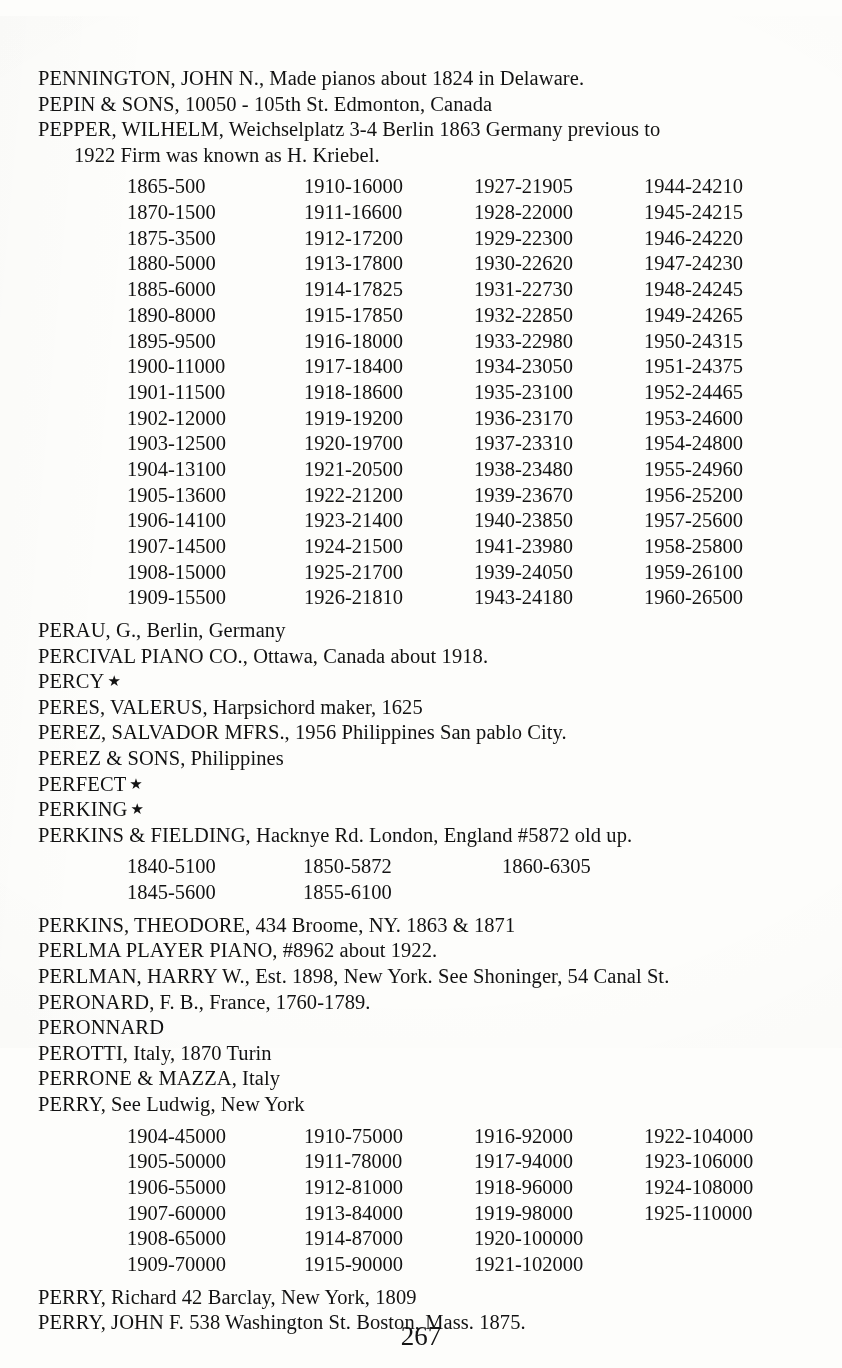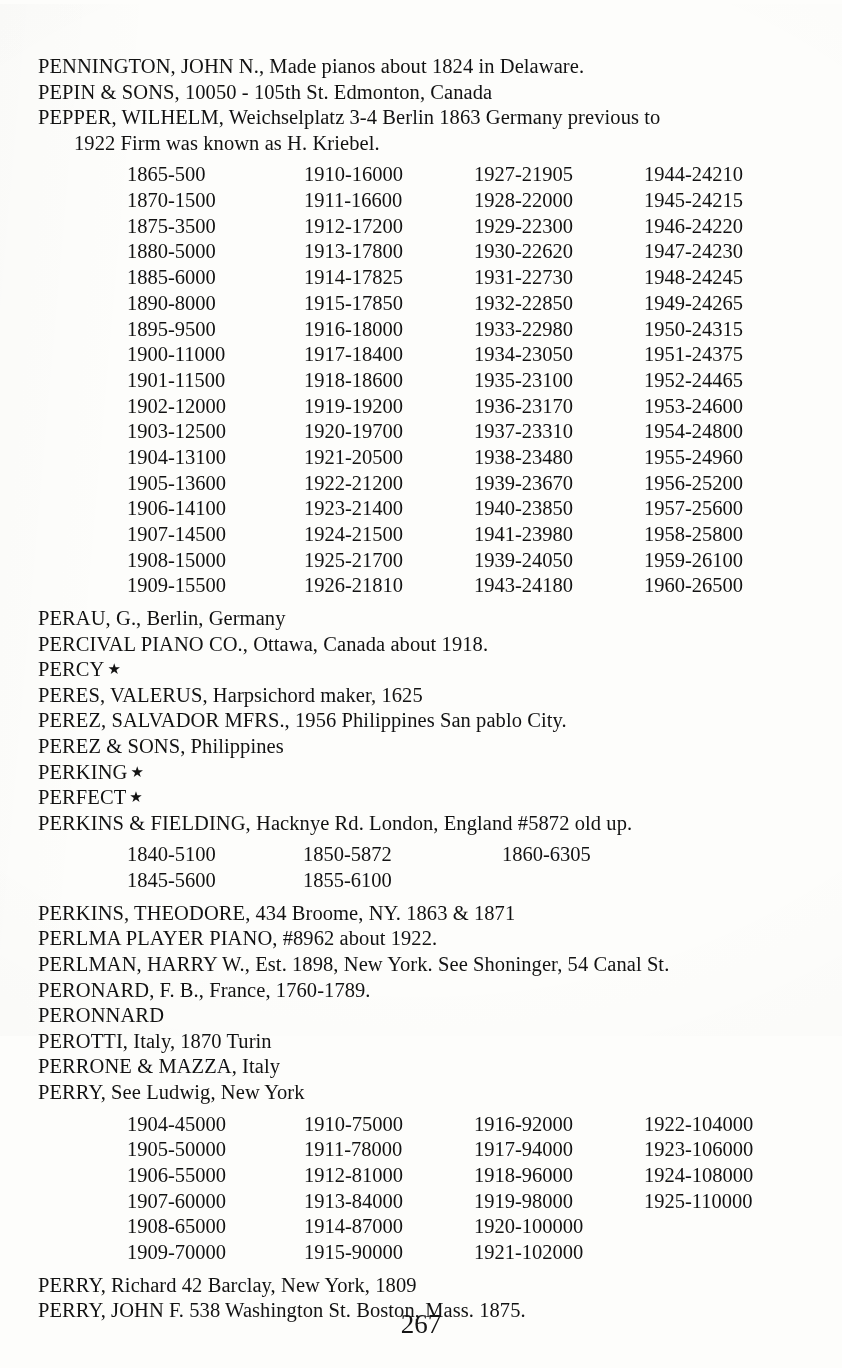--- a/index.html
+++ b/index.html
@@ -20,21 +20,21 @@
   .page-texture {
     position: absolute;
     inset: 0;
     pointer-events: none;
     background:
       radial-gradient(ellipse 120% 80% at 50% 45%, rgba(255,255,255,0) 60%, rgba(0,0,0,0.018) 100%),
       linear-gradient(95deg, rgba(0,0,0,0.012) 0%, rgba(255,255,255,0) 18%);
   }
   .page {
     position: absolute;
-    left: 0; top: 4px;
+    left: 0; top: 16px;
     width: 842px;
     height: 1032px;
     border-radius: 8px;
   }
   .body-col {
     position: absolute;
     left: 38px;
     top: 50px;
     width: 766px;
   }
@@ -211,22 +211,22 @@
           <span class="serial-cell c3">1960-26500</span>
         </div>
         <div class="spacer-bot"></div>
       </div>
       <div class="entry"><span>PERAU, G., Berlin, Germany</span></div>
       <div class="entry"><span>PERCIVAL PIANO CO., Ottawa, Canada about 1918.</span></div>
       <div class="entry"><span>PERCY</span><span class="star">★</span></div>
       <div class="entry"><span>PERES, VALERUS, Harpsichord maker, 1625</span></div>
       <div class="entry"><span>PEREZ, SALVADOR MFRS., 1956 Philippines San pablo City.</span></div>
       <div class="entry"><span>PEREZ &amp; SONS, Philippines</span></div>
+      <div class="entry"><span>PERFECT</span><span class="star">★</span></div>
       <div class="entry"><span>PERKING</span><span class="star">★</span></div>
-      <div class="entry"><span>PERFECT</span><span class="star">★</span></div>
       <div class="entry"><span>PERKINS &amp; FIELDING, Hacknye Rd. London, England #5872 old up.</span></div>
       <div class="serials grid3">
         <div class="spacer-top"></div>
         <div class="serial-row">
           <span class="serial-cell c0">1840-5100</span>
           <span class="serial-cell c1">1850-5872</span>
           <span class="serial-cell c2">1860-6305</span>
         </div>
         <div class="serial-row">
           <span class="serial-cell c0">1845-5600</span>

